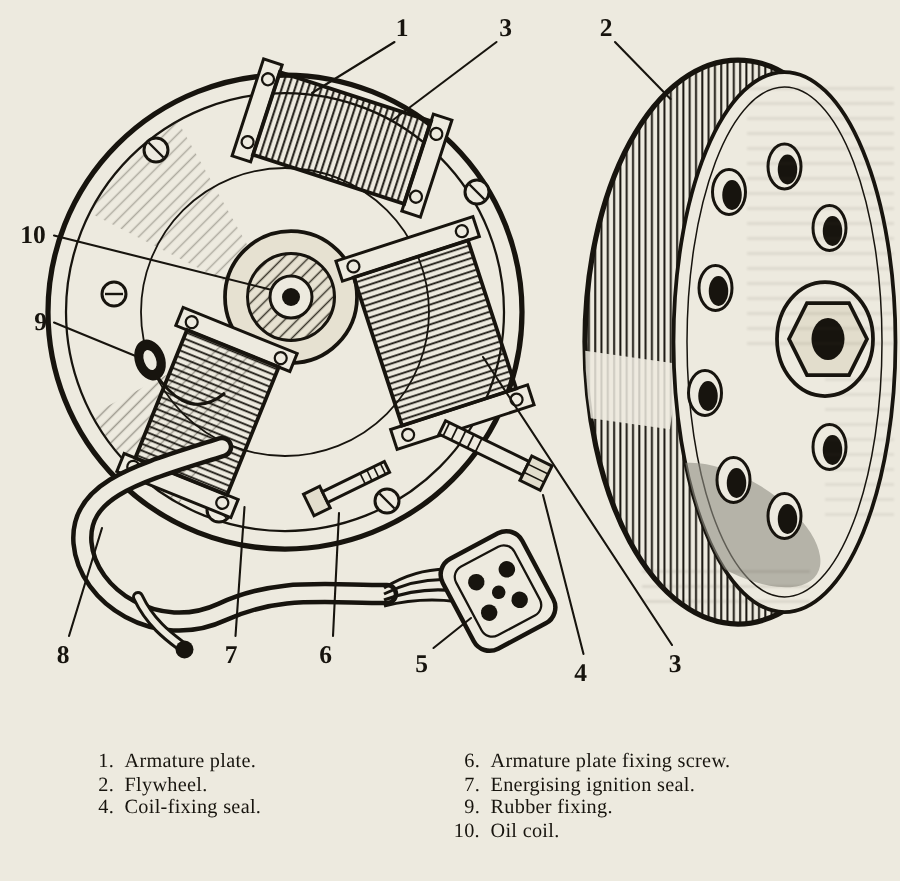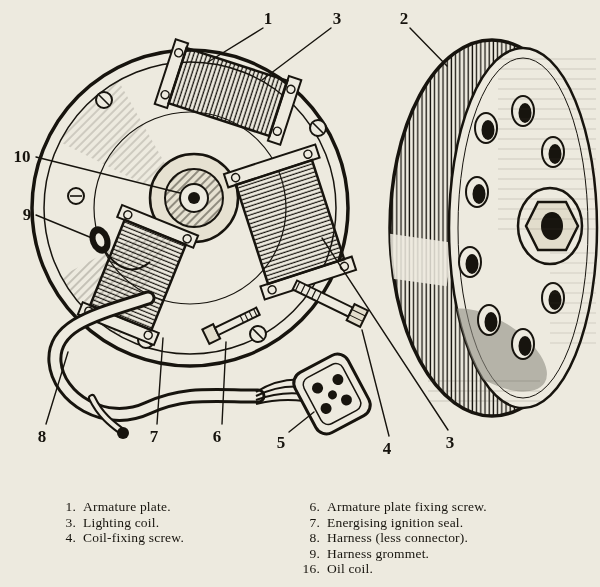--- a/index.html
+++ b/index.html
@@ -285,38 +285,35 @@
   <div class="ghost g1"></div>
   <div class="ghost g2"></div>
   <div class="ghost g3"></div>
 
   <div class="legend">
     <div class="legend-col left">
       <div class="legend-row">
         <span class="legend-num">1.</span><span class="legend-label">Armature plate.</span>
       </div>
       <div class="legend-row">
-        <span class="legend-num">3.</span><span class="legend-label">Lighting coil.</span>
-      </div>
-      <div class="legend-row">
-        <span class="legend-num">4.</span><span class="legend-label">Coil-fixing screw.</span>
+        <span class="legend-num">2.</span><span class="legend-label">Flywheel.</span>
+      </div>
+      <div class="legend-row">
+        <span class="legend-num">4.</span><span class="legend-label">Coil-fixing seal.</span>
       </div>
     </div>
     <div class="legend-col right">
       <div class="legend-row">
         <span class="legend-num">6.</span><span class="legend-label">Armature plate fixing screw.</span>
       </div>
       <div class="legend-row">
         <span class="legend-num">7.</span><span class="legend-label">Energising ignition seal.</span>
       </div>
       <div class="legend-row">
-        <span class="legend-num">8.</span><span class="legend-label">Harness (less connector).</span>
-      </div>
-      <div class="legend-row">
-        <span class="legend-num">9.</span><span class="legend-label">Harness grommet.</span>
-      </div>
-      <div class="legend-row">
-        <span class="legend-num">16.</span><span class="legend-label">Oil coil.</span>
+        <span class="legend-num">9.</span><span class="legend-label">Rubber fixing.</span>
+      </div>
+      <div class="legend-row">
+        <span class="legend-num">10.</span><span class="legend-label">Oil coil.</span>
       </div>
     </div>
   </div>
 
 </div>
 
 </body></html>

